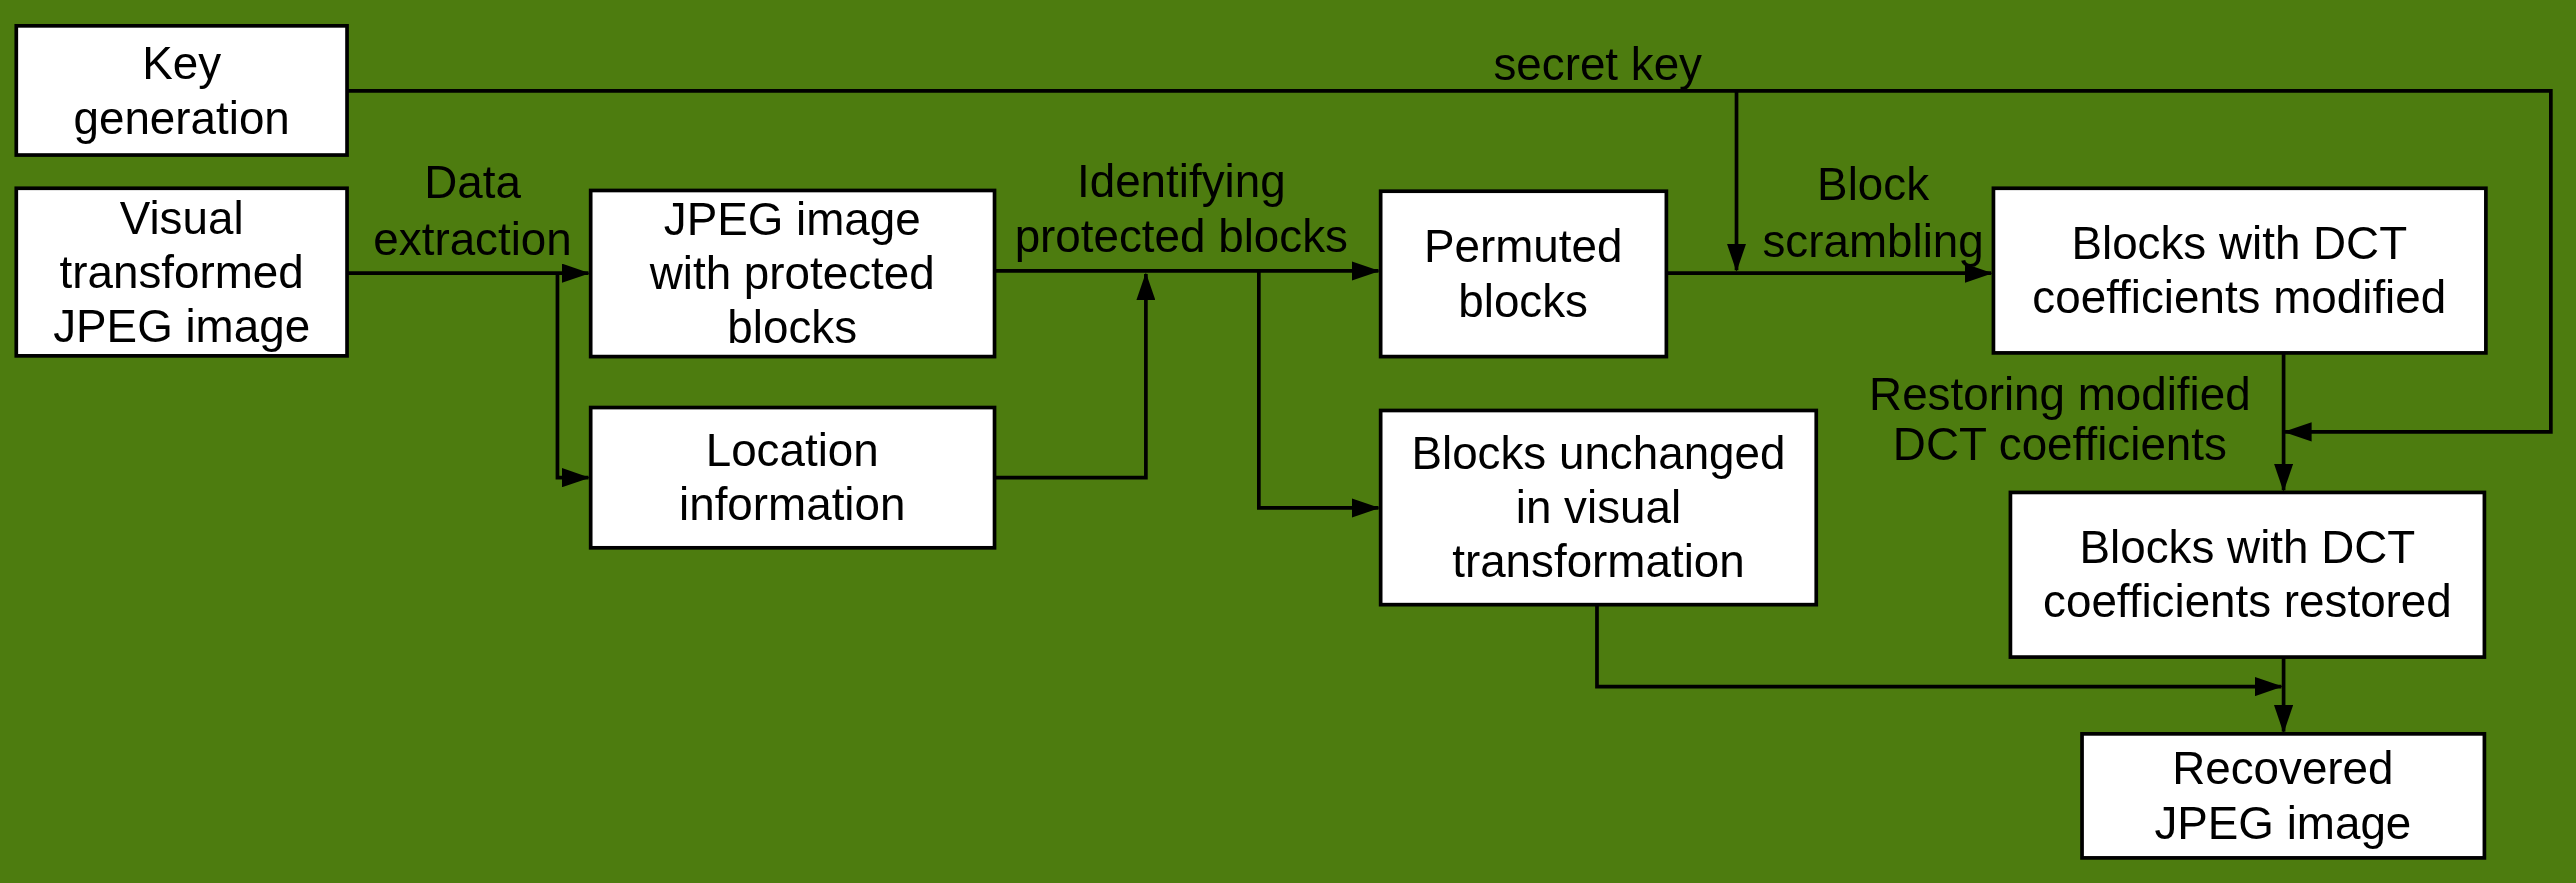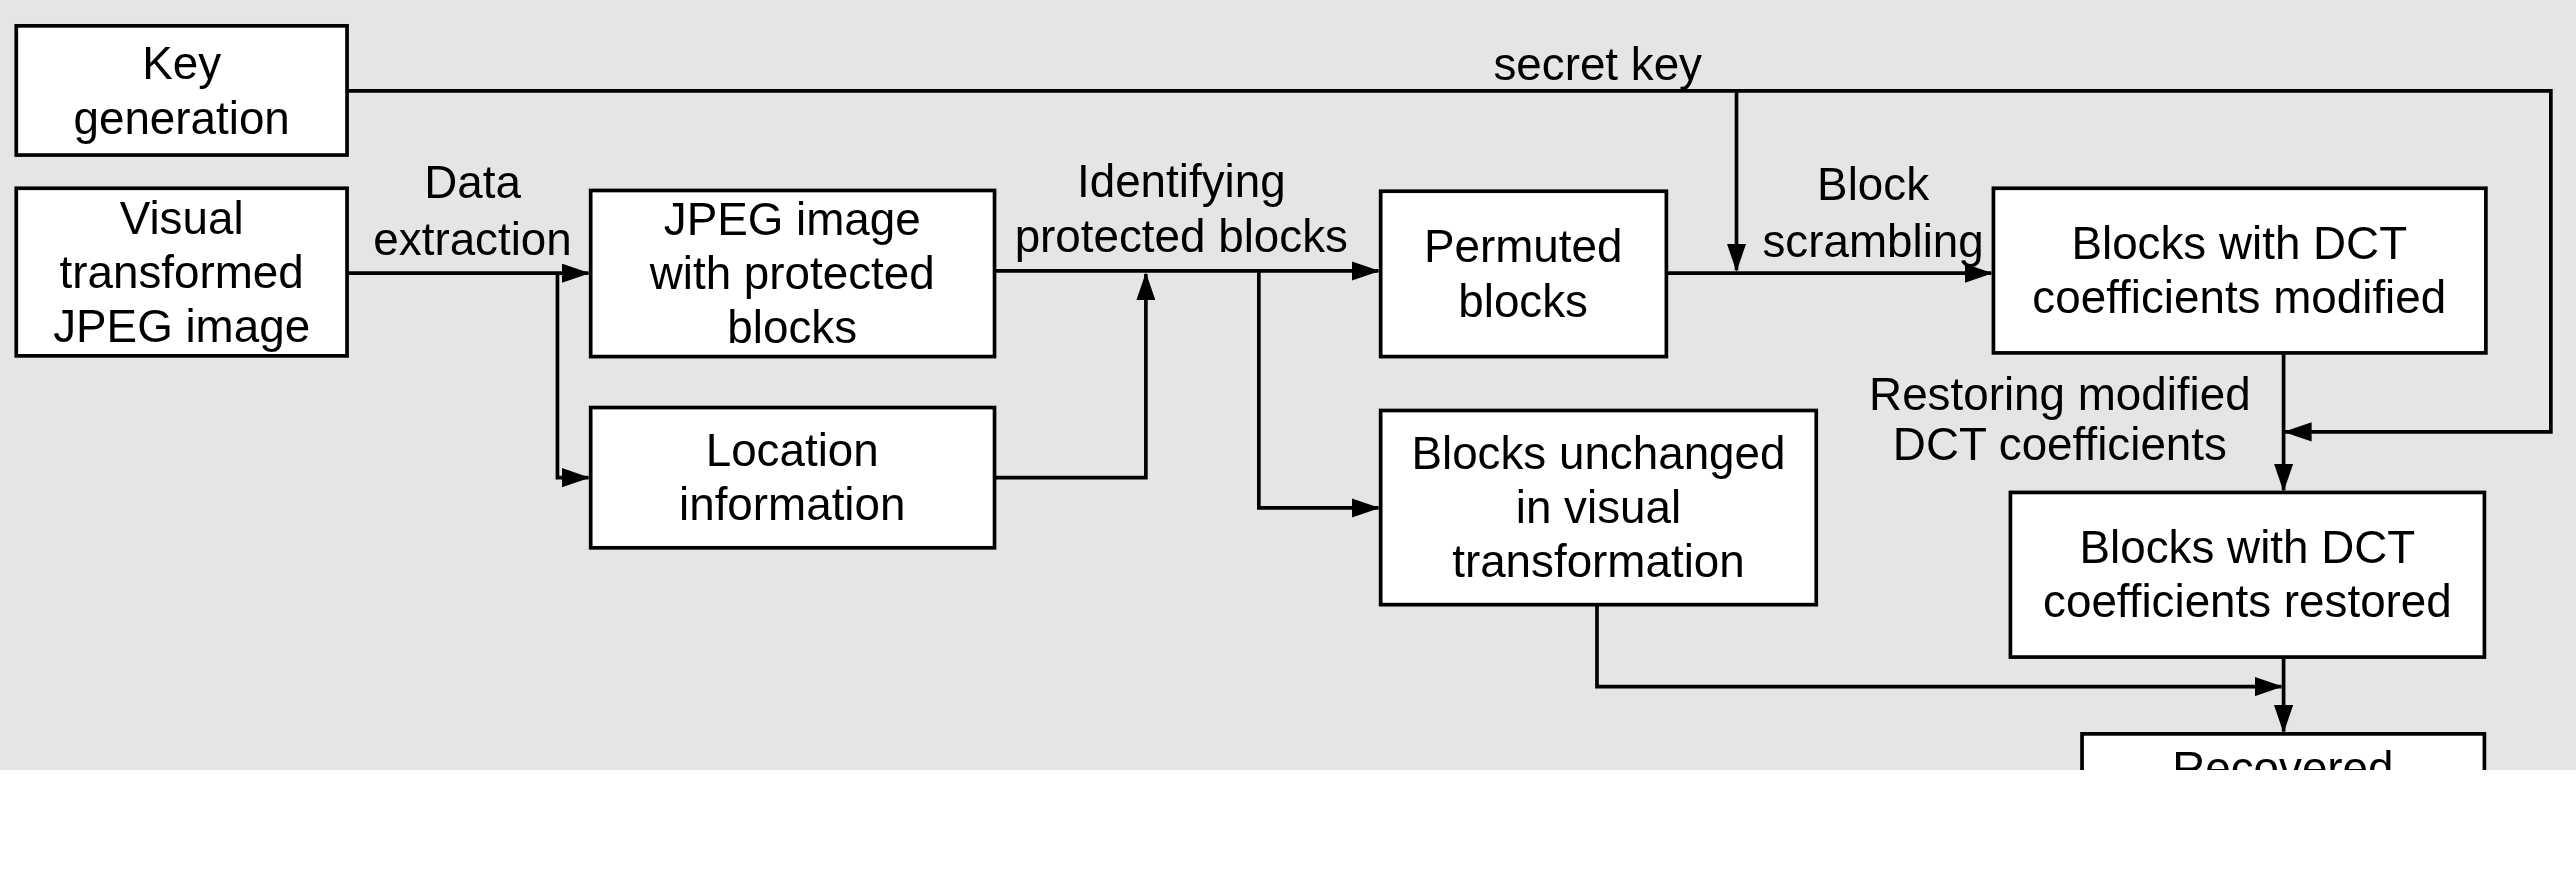--- a/index.html
+++ b/index.html
@@ -2,22 +2,22 @@
 <html style="font-size:11.8px"><head>
 <meta charset="utf-8">
 <style>
   html, body {
     margin: 0;
     padding: 0;
     background: #ffffff;
   }
   .diagram-stage {
     width: 2576px;
-    height: 770px;
-    background: #e5e5e5;
+    height: 883px;
+    background: #4d7c0f;
   }
   svg {
     display: block;
   }
   svg text {
     font-family: "Liberation Sans", "DejaVu Sans", sans-serif;
     font-size: 62px;
     fill: #000000;
     text-anchor: middle;
     dominant-baseline: central;

